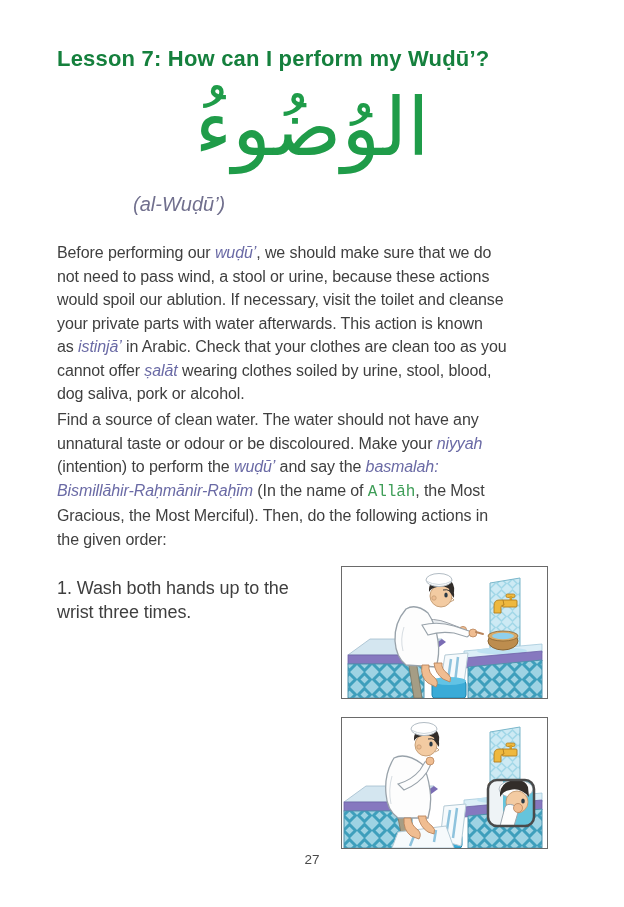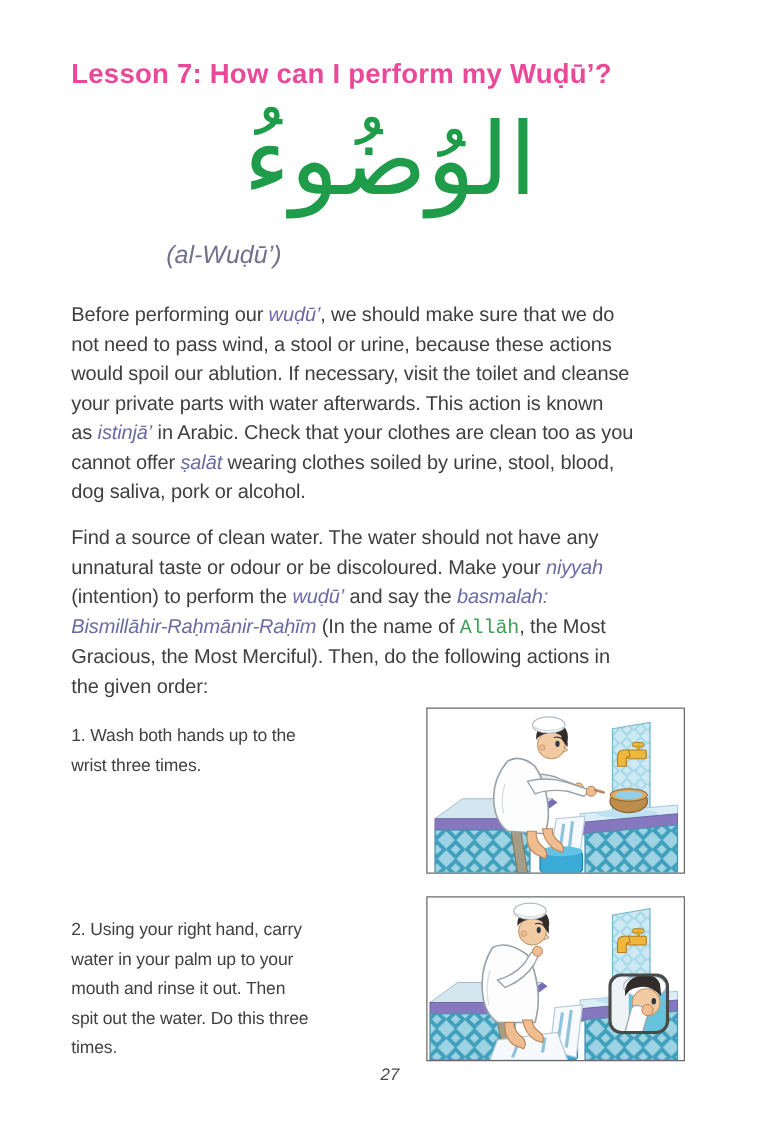--- a/index.html
+++ b/index.html
@@ -2,55 +2,55 @@
 <html><head>
 <meta charset="utf-8">
 <style>
   html,body{margin:0;padding:0;background:#ffffff;}
   .page{
     position:relative;width:624px;height:907px;background:#ffffff;
     font-family:"Liberation Sans","DejaVu Sans",sans-serif;overflow:hidden;
   }
   .title{
     position:absolute;left:57px;top:46px;margin:0;
-    font-size:22px;font-weight:bold;color:#ec4899;letter-spacing:.2px;
+    font-size:22px;font-weight:bold;color:#15803d;letter-spacing:.2px;
   }
   .arabic{
     position:absolute;left:0;top:82px;width:100%;text-align:center;
     direction:rtl;font-family:"DejaVu Sans",sans-serif;
     font-size:80px;line-height:1.15;color:#1f9c49;
   }
   .caption{
     position:absolute;left:133px;top:193px;
     font-size:20px;font-style:italic;color:#71708e;
   }
   .para{
     position:absolute;left:57px;width:562px;margin:0;
     font-size:16px;line-height:23.5px;color:#3f3f3f;letter-spacing:-.1px;
   }
   .para .term{font-style:italic;color:#6a6aa5;}
   .para .allah{color:#3f9e58;font-family:Liberation Mono, monospace;}
   #para1{top:241px;}
-  #para2{top:419px;}
+  #para2{top:408px;}
   .step-text{
     position:absolute;left:57px;width:300px;margin:0;
-    font-size:14px;line-height:23.5px;color:#3f3f3f;letter-spacing:-.1px;
+    font-size:18px;line-height:23.5px;color:#3f3f3f;letter-spacing:-.1px;
   }
   #step1-text{top:577px;}
   #step2-text{top:732px;}
   .figure{
     position:absolute;left:341px;border:1px solid #6a6a6a;background:#ffffff;
     box-sizing:border-box;
   }
   #figure1{top:566px;width:207px;height:133px;}
   #figure2{top:717px;width:207px;height:132px;}
   .figure svg{display:block;}
   .pagenum{
     position:absolute;left:0;top:852px;width:100%;text-align:center;
-    font-size:13.5px;color:#4a4a4a;font-style:italic;
+    font-size:13.5px;color:#4a4a4a;
   }
 </style>
 </head>
 <body>
 
 <div class="page">
 
   <h1 class="title">Lesson 7: How can I perform my Wuḍū’?</h1>
 
   <div class="arabic" dir="rtl">الوُضُوءُ</div>
@@ -135,21 +135,20 @@
         <path d="M108,18 Q113,23 112,31 L107,24 Z" fill="#322d2a"></path>
         <ellipse cx="97" cy="13" rx="13" ry="6.5" fill="#ffffff" stroke="#b2bcc4" stroke-width="1"></ellipse>
         <path d="M84,14 Q97,21 110,14" stroke="#cdd6dc" stroke-width="1" fill="none"></path>
         <ellipse cx="104" cy="28" rx="1.7" ry="2.5" fill="#2a3a46"></ellipse>
         <path d="M101,23 Q105,22 108,24" stroke="#3a3a3a" stroke-width="1" fill="none"></path>
         <circle cx="92" cy="31" r="2.2" fill="#eebd92" stroke="#c29a70" stroke-width="0.7"></circle>
       </g>
     </svg>
   </div>
 
-  <p class="step-text" id="step2-text">2. Using your right hand, carry<br>water in your palm up to your<br>mouth and rinse it out. Then<br>spit out the water. Do this three<br>times.</p>
 
   <div class="figure" id="figure2">
     <svg width="205" height="130" viewBox="0 0 205 130">
       <defs>
         <pattern id="tA2" width="15" height="15" patternUnits="userSpaceOnUse">
           <rect width="15" height="15" fill="#9ed3e3"></rect>
           <path d="M7.5 1.5 L13.5 7.5 L7.5 13.5 L1.5 7.5 Z" fill="none" stroke="#3e9fbc" stroke-width="3"></path>
         </pattern>
         <pattern id="tB2" width="11" height="11" patternUnits="userSpaceOnUse">
           <rect width="11" height="11" fill="#cdeaf4"></rect>

